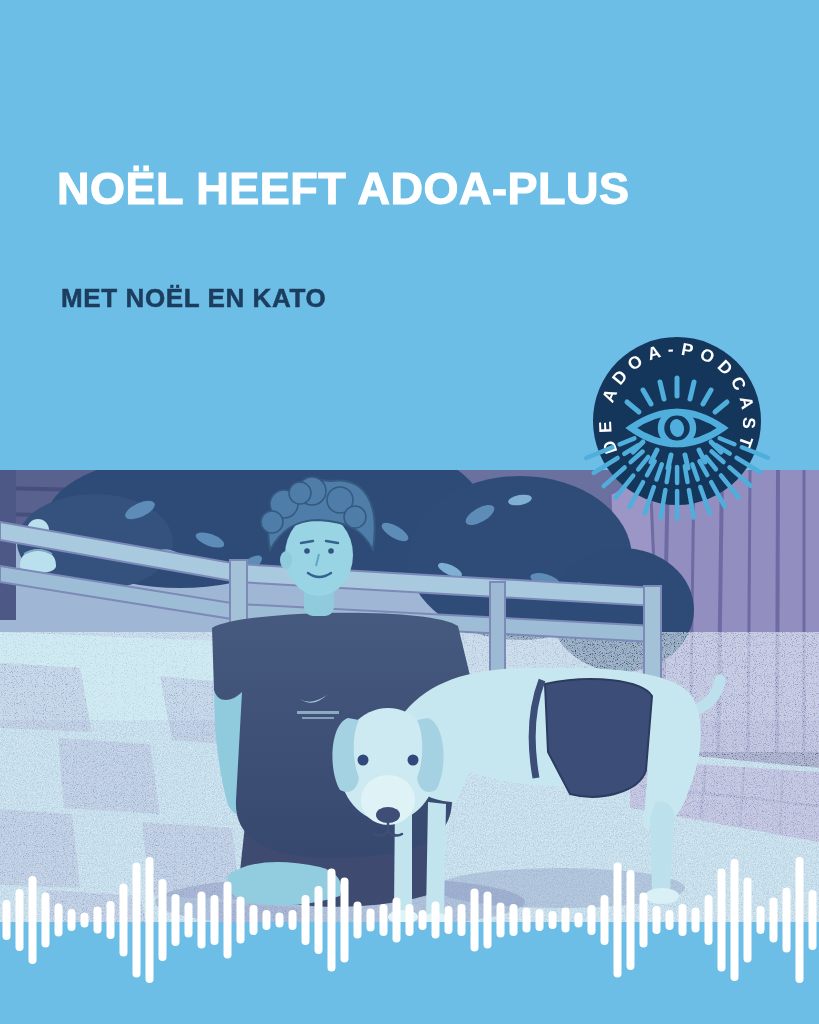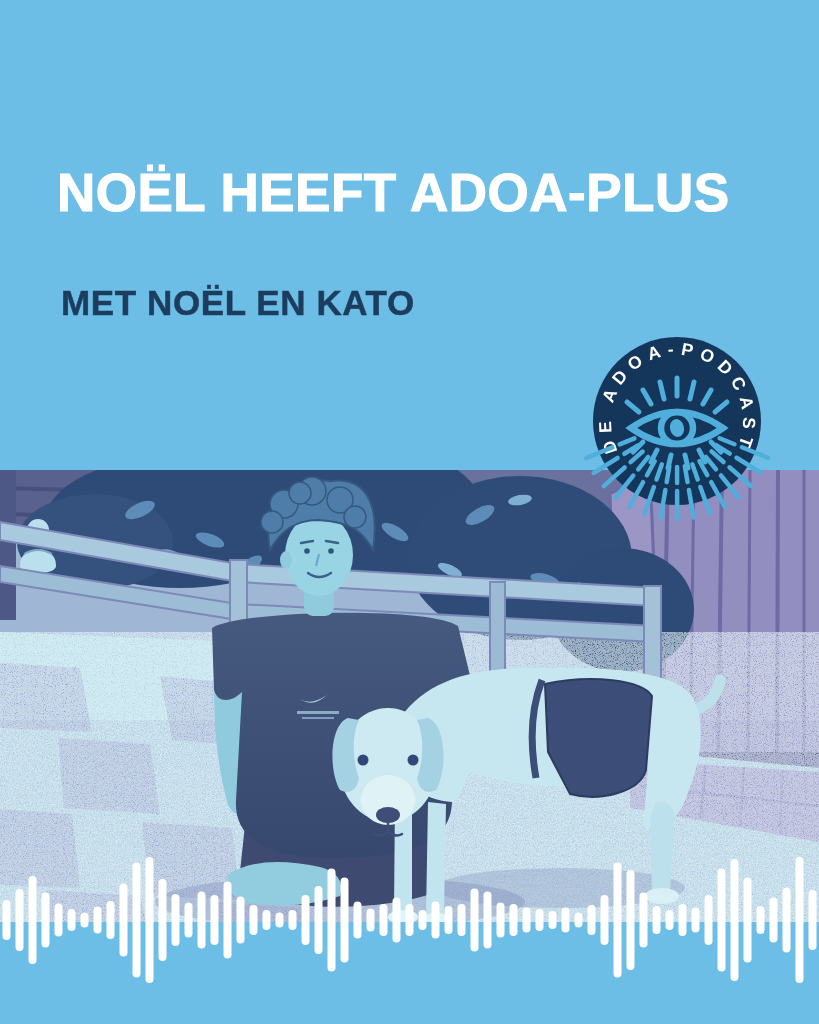--- a/index.html
+++ b/index.html
@@ -4,28 +4,28 @@
 <style>
   html,body{margin:0;padding:0;}
   body{
     width:819px;height:1024px;position:relative;overflow:hidden;
     background:var(--bg,#6CBEE6);
     font-family:"Liberation Sans", sans-serif;
   }
   .cover{position:absolute;inset:0;}
   .title{
     position:absolute;left:57px;top:166px;
-    font-size:53px;font-weight:700;line-height:1;letter-spacing:0.5px;
+    font-size:45px;font-weight:700;line-height:1;letter-spacing:0.5px;
     color:var(--title-color,#fff);
     -webkit-text-stroke:1.1px var(--title-color,#fff);
     white-space:nowrap;z-index:4;
   }
   .subtitle{
     position:absolute;left:61px;top:285px;
-    font-size:35px;font-weight:700;line-height:1;letter-spacing:0.6px;
+    font-size:26px;font-weight:700;line-height:1;letter-spacing:0.6px;
     color:var(--subtitle-color,#1C3D5E);
     -webkit-text-stroke:0.5px var(--subtitle-color,#1C3D5E);
     white-space:nowrap;z-index:4;
   }
   .photo{position:absolute;left:0;top:470px;width:819px;height:452px;z-index:1;}
   .photo svg{display:block;width:100%;height:100%;}
   .badge{position:absolute;left:567px;top:316px;width:220px;height:220px;z-index:3;}
   .waveform{position:absolute;left:0;top:840px;width:819px;height:160px;z-index:5;}
 </style>
 </head>

